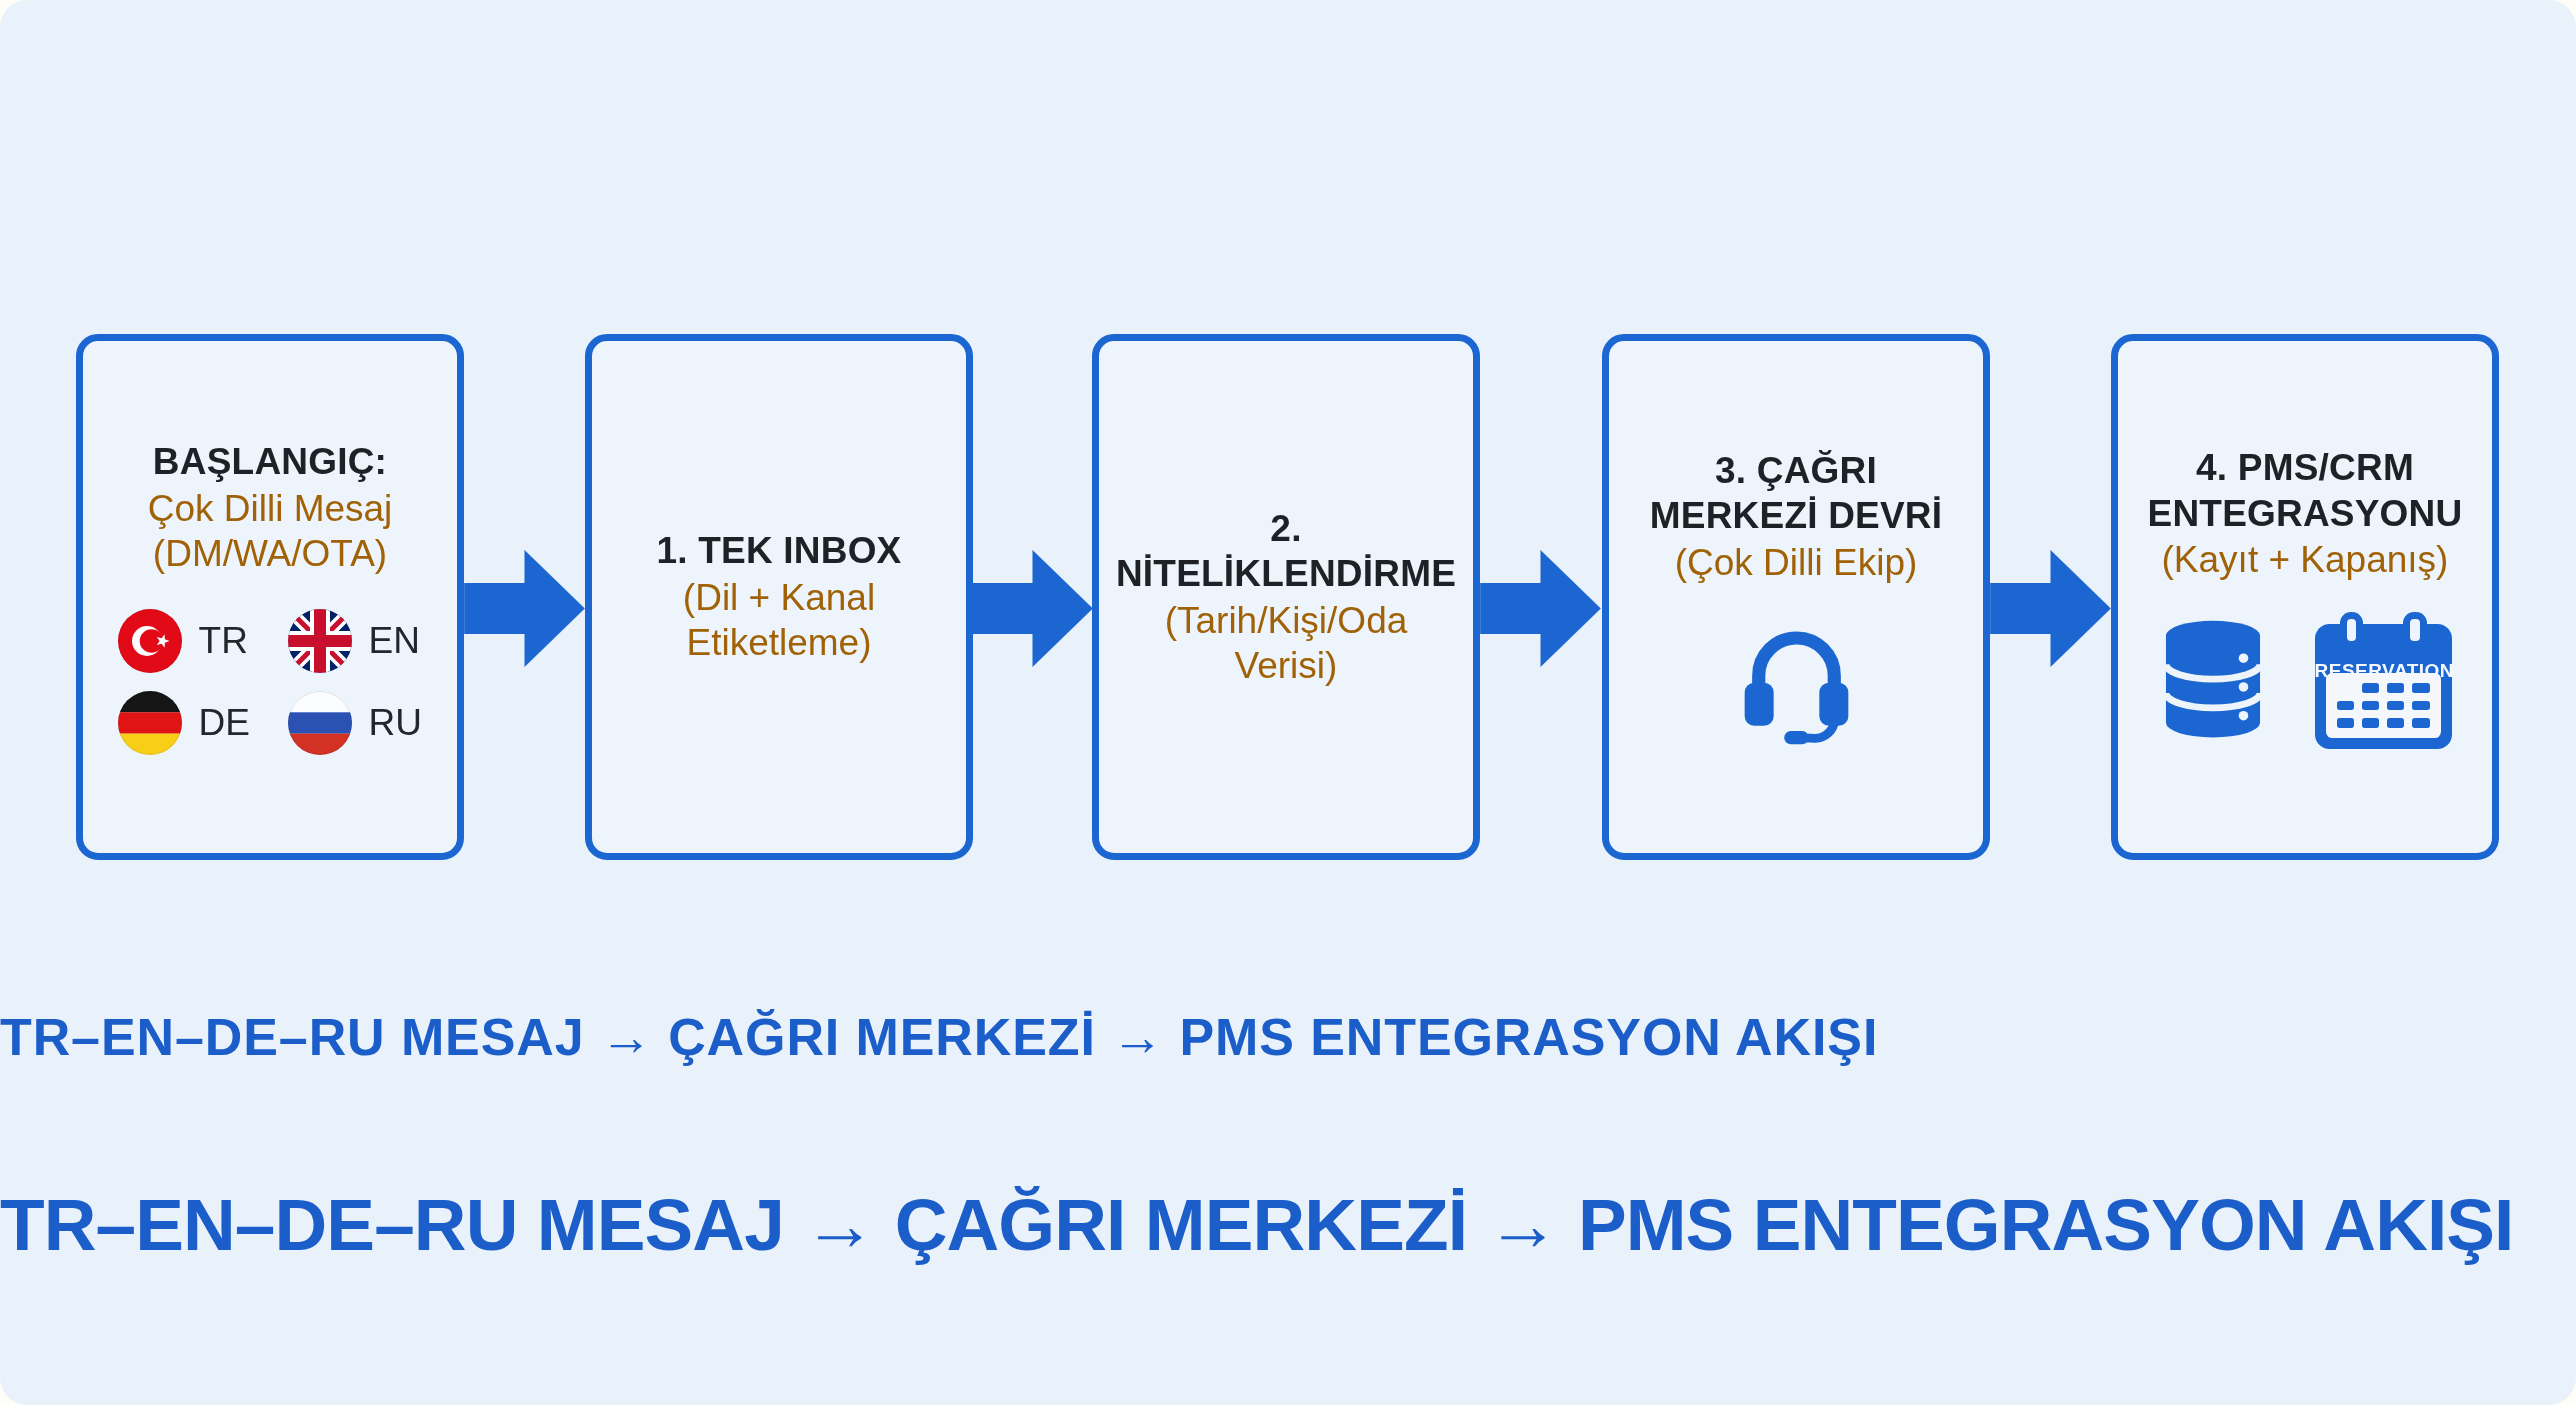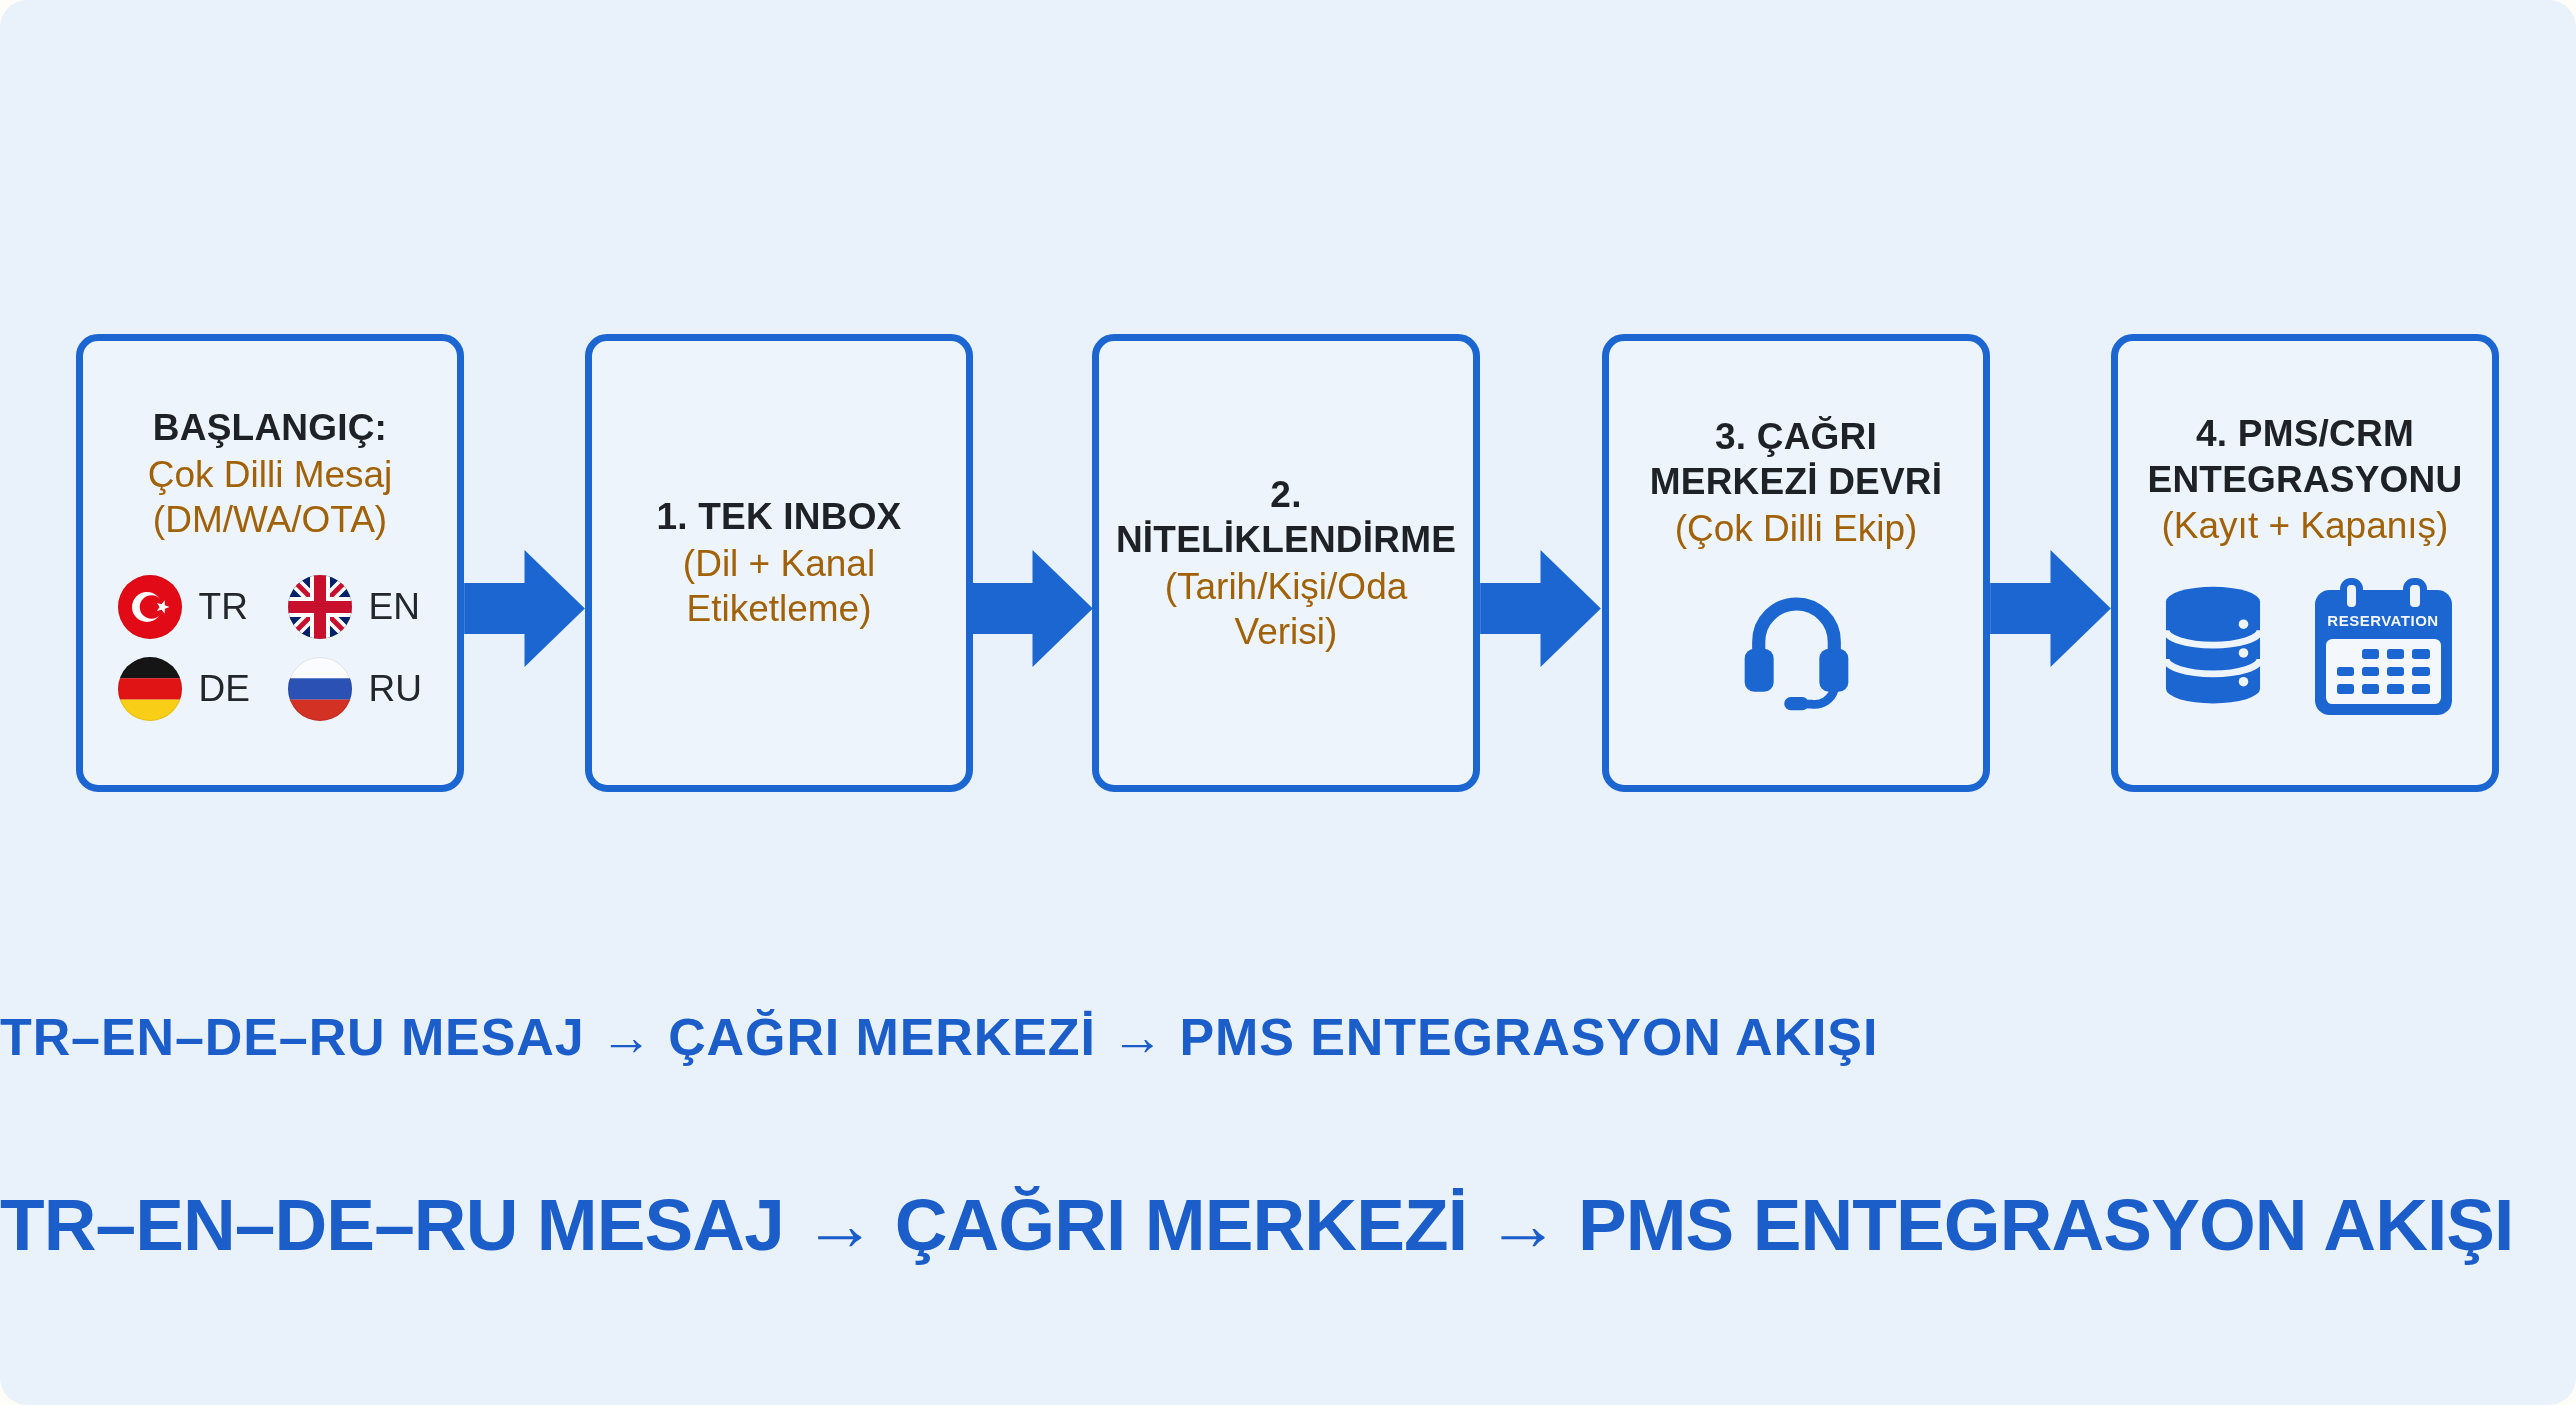--- a/index.html
+++ b/index.html
@@ -1,21 +1,21 @@
 <!DOCTYPE html>
 <html style="font-size:14.6px"><head>
 <meta charset="utf-8">
 <style>
   html,body{margin:0;padding:0;background:#fffdf8;}
   body{width:2576px;height:1405px;font-family:"Liberation Sans","DejaVu Sans",sans-serif;}
   .canvas{position:relative;width:2576px;height:1405px;background:#e9f1fa;border-radius:27.4px;overflow:hidden;}
 
   
   .step-box{
-    position:absolute;top:334px;width:388px;height:458px;box-sizing:border-box;
+    position:absolute;top:334px;width:388px;height:526px;box-sizing:border-box;
     background:#edf4fc;border:7.3px solid #1b66d0;border-radius:22px;
     display:flex;flex-direction:column;align-items:center;justify-content:center;
     text-align:center;padding:0 7.3px;
   }
   .s0{left:76px}.s1{left:585px}.s2{left:1092px}.s3{left:1602px}.s4{left:2111px}
   .step-title{
     margin:0;font-size:37px;font-weight:700;line-height:1.22;color:#1e2125;
     white-space:pre-line;letter-spacing:0.2px;
   }
   .step-sub{
@@ -39,22 +39,22 @@
   
   .icons-row{display:flex;align-items:center;gap:48px;margin-top:29px;}
   .db-icon{width:108px;height:132px;}
 
   
   .calendar{position:relative;width:137px;height:137px;}
   .cal-ring{position:absolute;top:0;width:9.1px;height:22px;border:7.3px solid #1b66d0;
     border-radius:11px;background:#edf4fc;z-index:2;}
   .cal-ring.left{left:25px}.cal-ring.right{right:25px}
   .cal-body{position:absolute;left:0;right:0;top:12.8px;bottom:0;background:#1b66d0;border-radius:14.6px;}
-  .cal-title{position:absolute;left:0;right:0;top:22px;text-align:center;color:#f4f8fd;
-    font-size:15px;font-weight:700;letter-spacing:0.5px;}
+  .cal-title{position:absolute;left:0;right:0;top:36px;text-align:center;color:#f4f8fd;
+    font-size:19px;font-weight:700;letter-spacing:0.5px;}
   .cal-grid{position:absolute;left:11px;right:11px;top:49px;bottom:11px;background:#f4f8fd;
     border-radius:6.4px;padding:10px 11px;display:grid;grid-template-columns:repeat(4,1fr);
     grid-auto-rows:1fr;gap:8.2px;box-sizing:border-box;}
   .cal-cell{background:#1b66d0;border-radius:2.7px;}
   .cal-cell.empty{background:transparent;}
 
   
   .caption{position:absolute;left:0;width:100%;text-align:left;color:#1c5ec9;font-weight:700;}
   .caption1{top:1007px;font-size:52px;letter-spacing:0.9px;}
   .caption2{top:1183px;font-size:73px;letter-spacing:-0.9px;}

